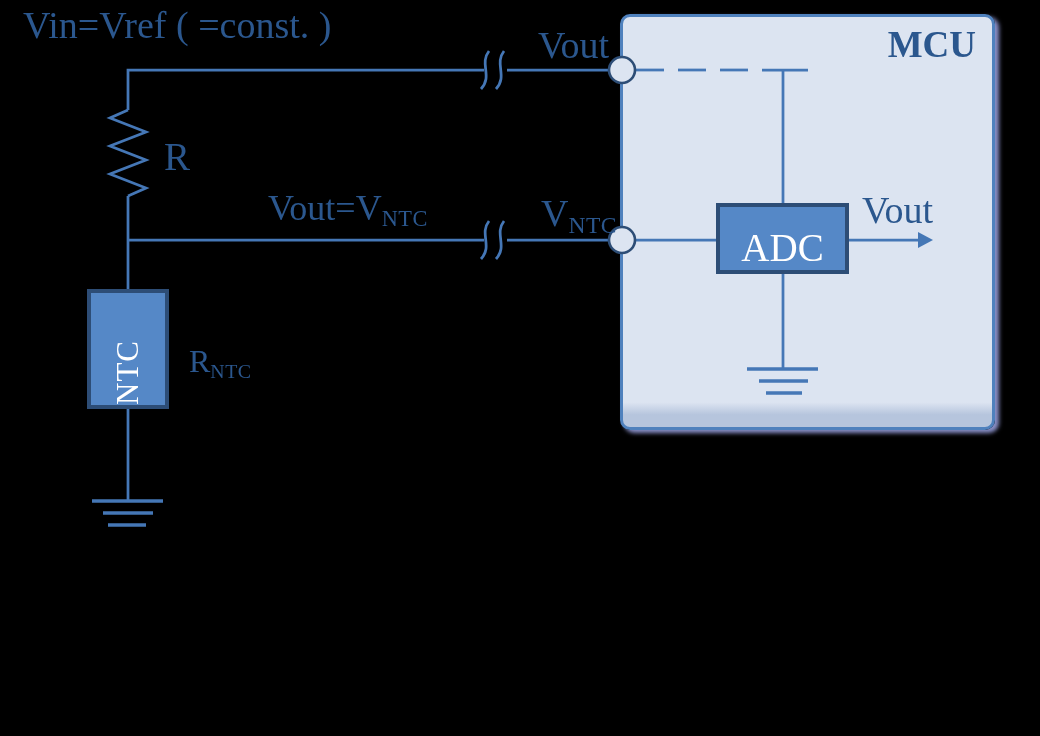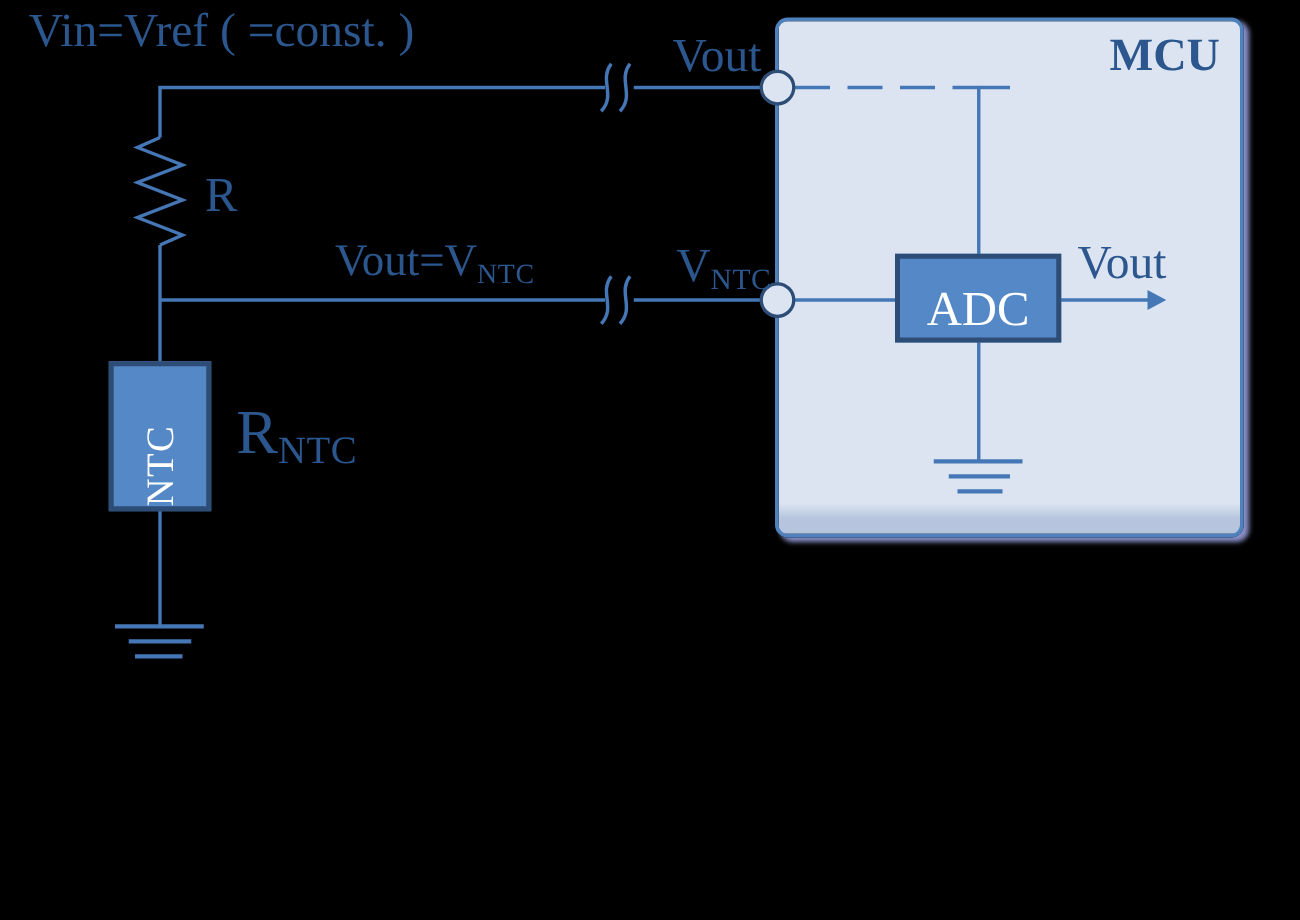--- a/index.html
+++ b/index.html
@@ -122,21 +122,21 @@
   </div>
 
   <div class="label" style="left:538px;top:26px;font-size:38px;">
     <span>Vout</span>
   </div>
 
   <div class="label" style="left:541px;top:194px;font-size:38px;">
     <span>V</span><span class="sub">NTC</span>
   </div>
 
-  <div class="label" style="left:189px;top:320px;font-size:50px;">
+  <div class="label" style="left:189px;top:345px;font-size:32px;">
     <span>R</span><span class="sub">NTC</span>
   </div>
 
   <div class="label" style="left:862px;top:191px;font-size:38px;">
     <span>Vout</span>
   </div>
 
 </div>
 
 </body></html>

